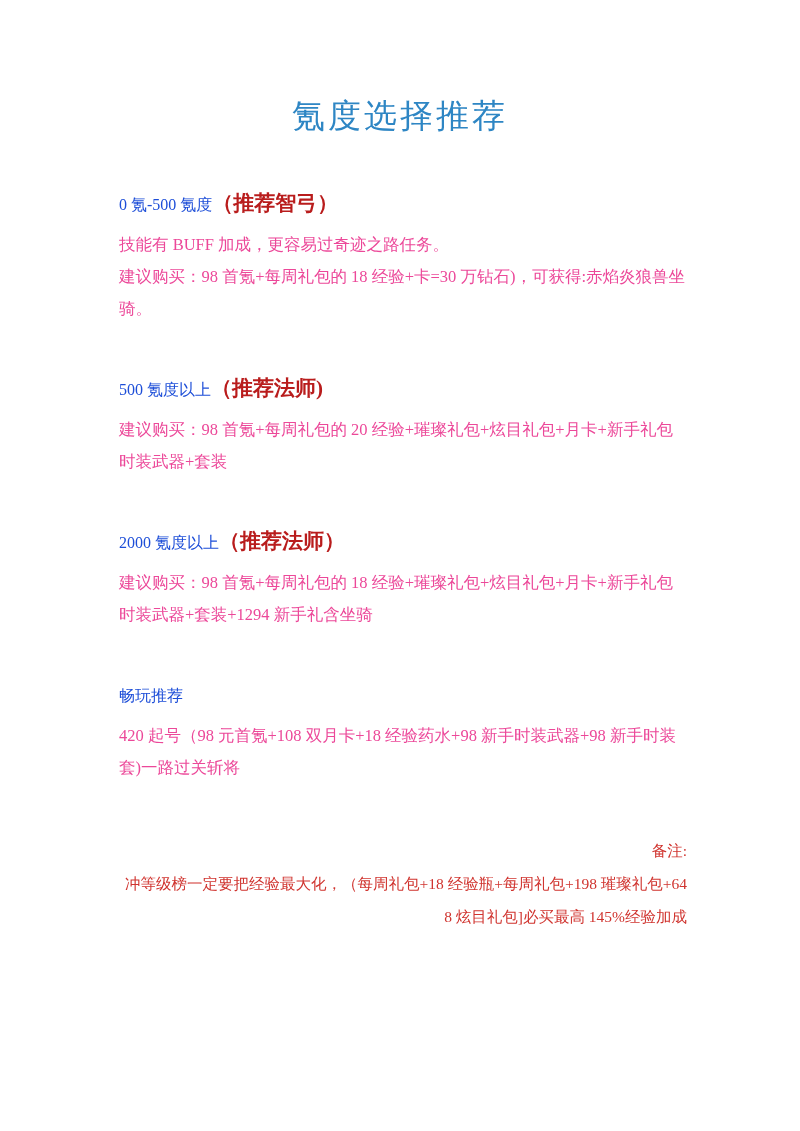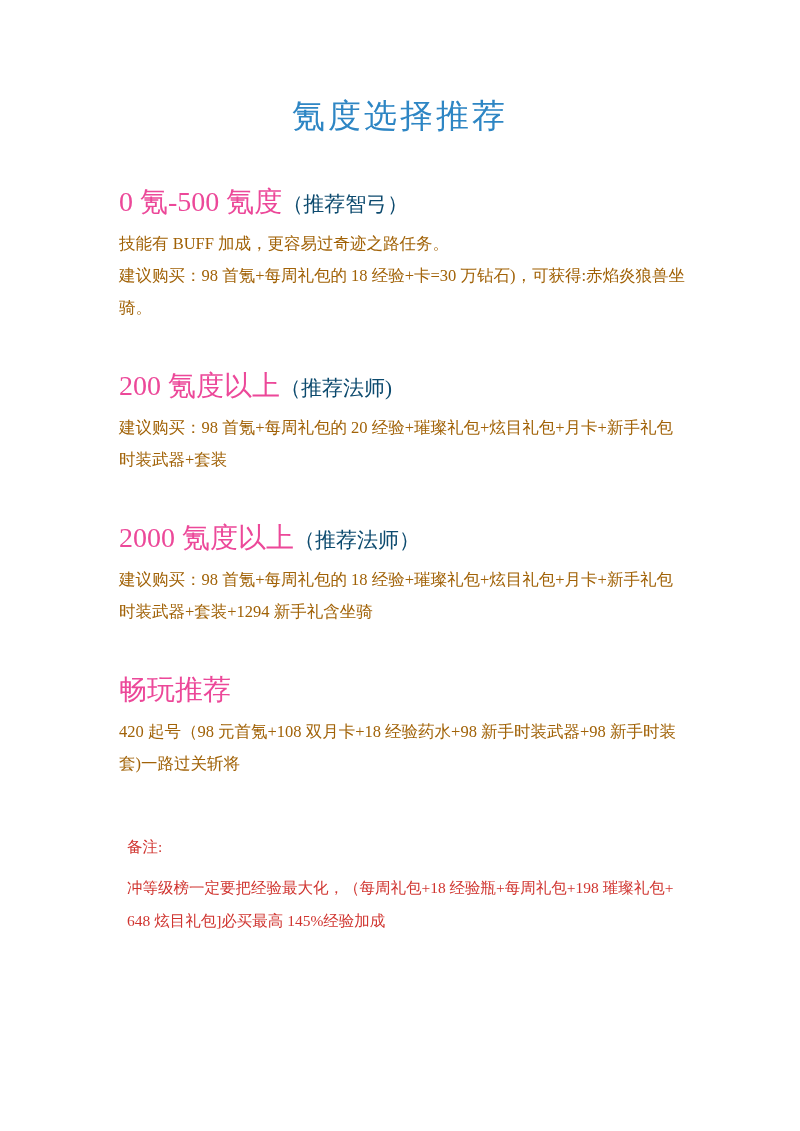--- a/index.html
+++ b/index.html
@@ -37,66 +37,67 @@
   section.sec {
     margin-top: 44px;
   }
   h2.sec-heading {
     margin: 0 0 6px 0;
     font-weight: 400;
     line-height: 36px;
     font-size: 24px;
   }
   .sec-heading .red {
-    color: #ec4899;
-    font-size: 28px;
+    color: #1d4ed8;
+    font-size: 16px;
   }
   .sec-heading .sub {
-    color: #0c4a6e;
-    font-weight: 400;
+    color: #b91c1c;
+    font-weight: 700;
     font-size: 21px;
     margin-top: 40px;
   }
   p.body-par {
     margin: 0;
     font-size: 16.5px;
     line-height: 32px;
     word-break: break-all;
-    color: #a16207;
+    color: #ec4899;
   }
   footer.notes {
     margin-top: 50px;
   }
   .notes p {
-    margin: 8px;
+    margin: 0;
     color: #d0342f;
     font-size: 15.5px;
     line-height: 33px;
     word-break: break-all;
+    text-align: right;
   }
 </style>
 </head>
 <body>
 
 <div class="page">
   <h1 class="doc-title">氪度选择推荐</h1>
 
   <div class="content">
 
     <section class="sec">
       <h2 class="sec-heading">
         <span class="red">0 氪-500 氪度</span><span class="sub">（推荐智弓）</span>
       </h2>
       <p class="body-par">技能有 BUFF 加成，更容易过奇迹之路任务。</p>
       <p class="body-par">建议购买：98 首氪+每周礼包的 18 经验+卡=30 万钻石)，可获得:赤焰炎狼兽坐骑。</p>
     </section>
 
     <section class="sec">
       <h2 class="sec-heading">
-        <span class="red">200 氪度以上</span><span class="sub">（推荐法师)</span>
+        <span class="red">500 氪度以上</span><span class="sub">（推荐法师)</span>
       </h2>
       <p class="body-par">建议购买：98 首氪+每周礼包的 20 经验+璀璨礼包+炫目礼包+月卡+新手礼包时装武器+套装</p>
     </section>
 
     <section class="sec">
       <h2 class="sec-heading">
         <span class="red">2000 氪度以上</span><span class="sub">（推荐法师）</span>
       </h2>
       <p class="body-par">建议购买：98 首氪+每周礼包的 18 经验+璀璨礼包+炫目礼包+月卡+新手礼包时装武器+套装+1294 新手礼含坐骑</p>
     </section>

